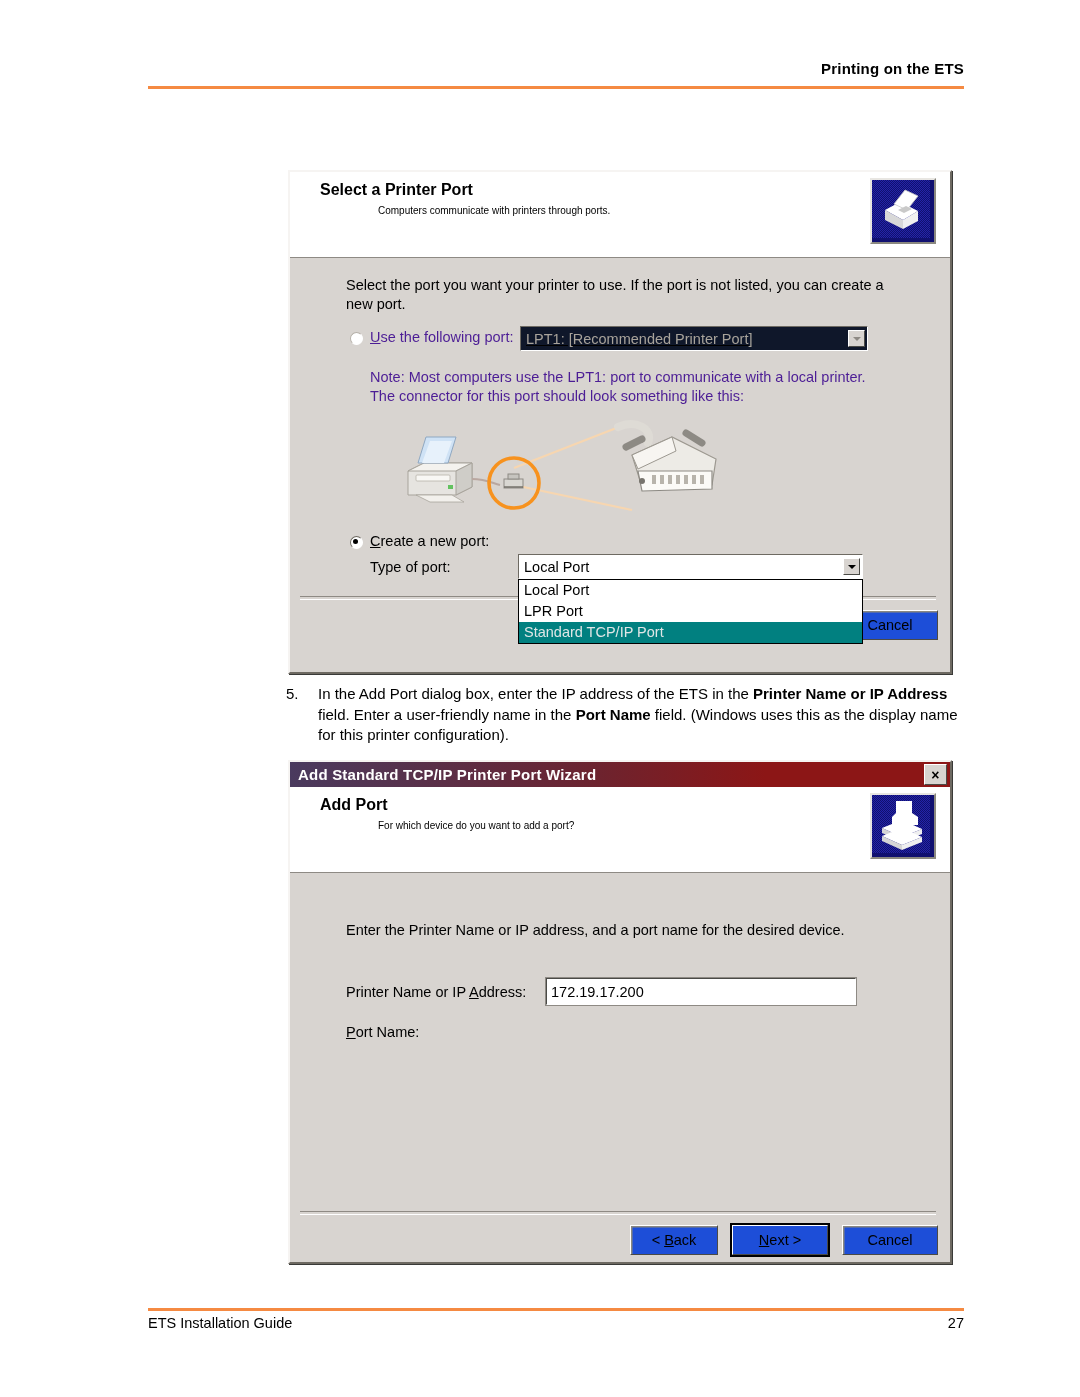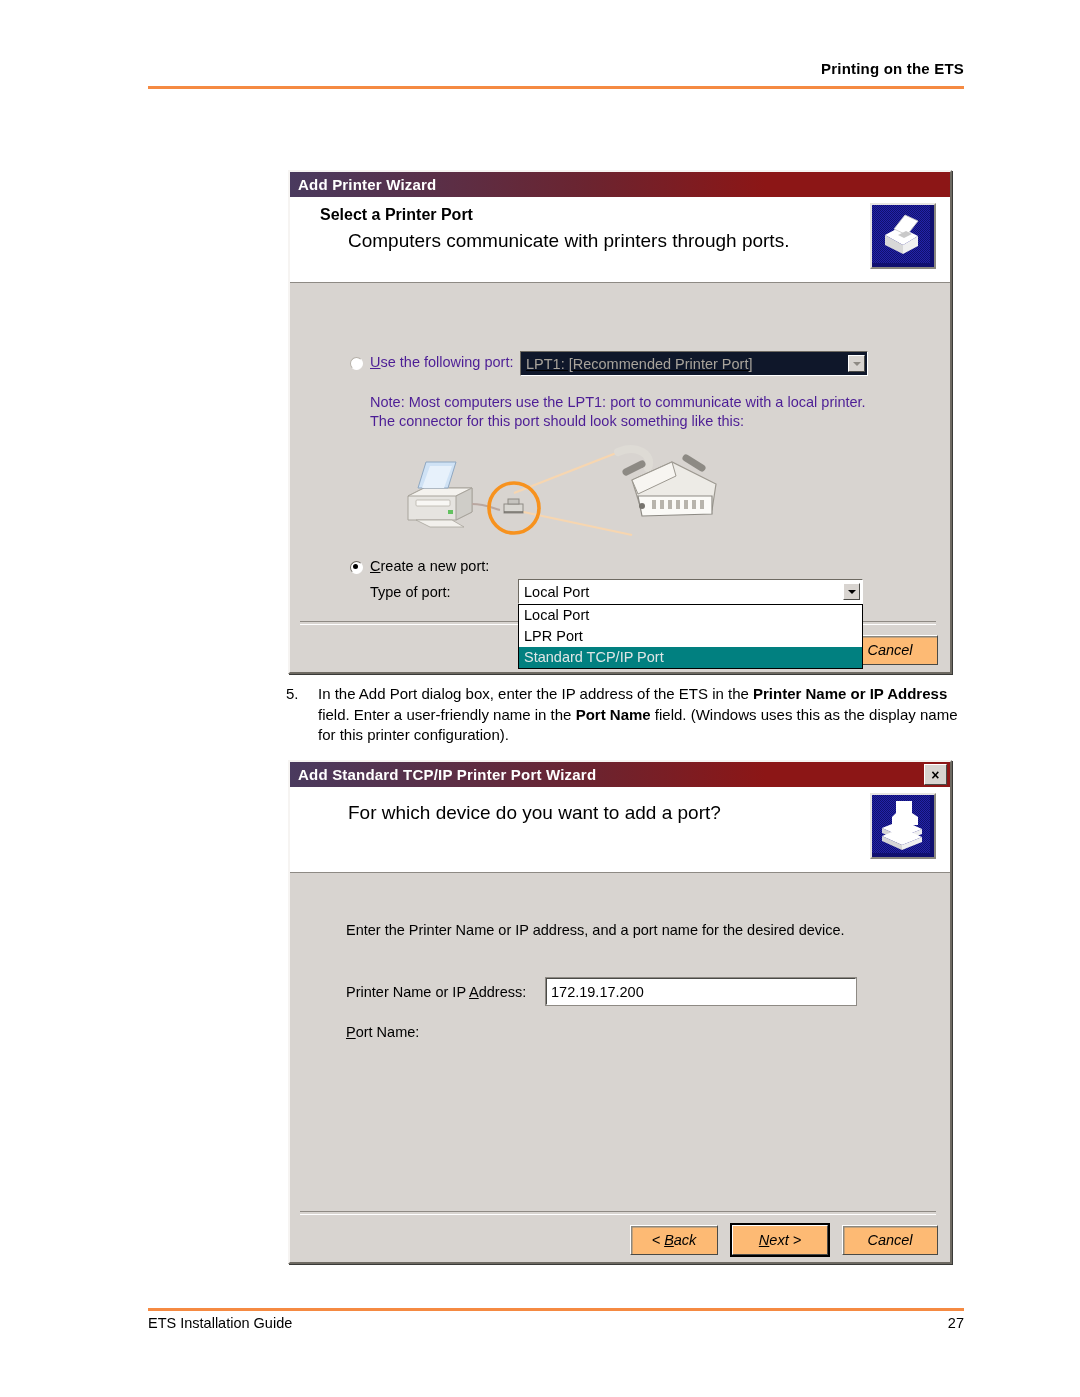--- a/index.html
+++ b/index.html
@@ -105,22 +105,22 @@
     border-bottom: 1.5px solid #8e8a84;
     height: 76px;
     position: relative;
     padding: 9px 0 0 0;
   }
   .dlg-head .h1 {
     font-size: 16px; font-weight: bold;
     margin-left: 30px;
   }
   .dlg-head .h2 {
-    font-size: 19px;
-    margin-left: 58px;
+    font-size: 10px;
+    margin-left: 88px;
     margin-top: 6px;
   }
   .head-icon {
     position: absolute;
     right: 14px; top: 6px;
     width: 62px; height: 62px;
     background: #101070;
     border-top: 2px solid #e8e6e2;
     border-left: 2px solid #e8e6e2;
     border-right: 2px solid #8a8880;
@@ -239,32 +239,31 @@
   .sep {
     position: absolute;
     height: 2px;
     border-top: 1px solid #8e8a84;
     border-bottom: 1px solid #ffffff;
   }
 
   .btn {
     position: absolute;
     height: 30px;
-    background: #fdba74;
+    background: #1d4ed8;
     border-top: 1.5px solid #ffffff;
     border-left: 1.5px solid #ffffff;
     border-right: 1.5px solid #4a4a46;
     border-bottom: 1.5px solid #4a4a46;
     box-shadow: 1.5px 1.5px 0 #8a8880 inset, 0 0 0 0 transparent;
     display: flex;
     align-items: center;
     justify-content: center;
     font-size: 14.5px;
     box-sizing: border-box;
-    font-style: italic;
   }
   .btn.default {
     border: 2px solid #000;
     box-shadow: none;
   }
   .btn.default .inner {
     width: 100%; height: 100%;
     border-top: 1.5px solid #ffffff;
     border-left: 1.5px solid #ffffff;
     border-right: 1.5px solid #4a4a46;
@@ -282,23 +281,20 @@
 </head>
 <body>
 
 <div class="page-header">
   <span class="htitle">Printing on the ETS</span>
 </div>
 <div class="rule rule-top"></div>
 
 <div class="dlg" style="left:288px; top:170px; width:660px; height:500px;">
 
-  <div class="dlg-title">
-    <span class="tlabel">Add Printer Wizard</span>
-  </div>
 
   <div class="dlg-head">
     <div class="h1">Select a Printer Port</div>
     <div class="h2">Computers communicate with printers through ports.</div>
     <div class="head-icon">
       <svg width="58" height="58" viewBox="0 0 58 58">
         <defs>
           <pattern id="dith1" width="2" height="2" patternUnits="userSpaceOnUse">
             <rect width="2" height="2" fill="#10106e"></rect>
             <rect width="1" height="1" fill="#2424a8"></rect>
@@ -312,20 +308,21 @@
           <polygon points="31,40 46,31 46,41 31,49" fill="#f0f0f0"></polygon>
           <polygon points="22,24 33,10 46,16 35,30" fill="#ffffff" stroke="#c8c8c8" stroke-width="0.8"></polygon>
           <polygon points="26,30 34,26 40,29 32,33" fill="#c9c9c9"></polygon>
         </g>
       </svg>
     </div>
   </div>
 
   <div class="dlg-body" style="height:395px;">
 
+    <div class="ptext" style="left:56px; top:18px; width:540px;">Select the port you want your printer to use.  If the port is not listed, you can create a new port.</div>
 
     <div class="radio dim" style="left:60px; top:74px;"></div>
     <div class="ptext dim" style="left:80px; top:70px;"><u>U</u><span>se the following port:</span></div>
 
     <div class="combo dim" style="left:230px; top:68px; width:348px; height:25px;">
       <span class="cval">LPT1: [Recommended Printer Port]</span>
       <span class="arrow">
           <i></i>
         </span>
     </div>
@@ -425,20 +422,21 @@
 </div>
 
 <div class="dlg" style="left:288px; top:760px; width:660px; height:500px;">
 
   <div class="dlg-title">
     <span class="tlabel">Add Standard TCP/IP Printer Port Wizard</span>
     <span class="close-btn">×</span>
   </div>
 
   <div class="dlg-head">
+    <div class="h1">Add Port</div>
     <div class="h2">For which device do you want to add a port?</div>
     <div class="head-icon">
       <svg width="58" height="58" viewBox="0 0 58 58">
         <defs>
           <pattern id="dith2" width="2" height="2" patternUnits="userSpaceOnUse">
             <rect width="2" height="2" fill="#10106e"></rect>
             <rect width="1" height="1" fill="#2424a8"></rect>
             <rect x="1" y="1" width="1" height="1" fill="#2424a8"></rect>
           </pattern>
         </defs>

